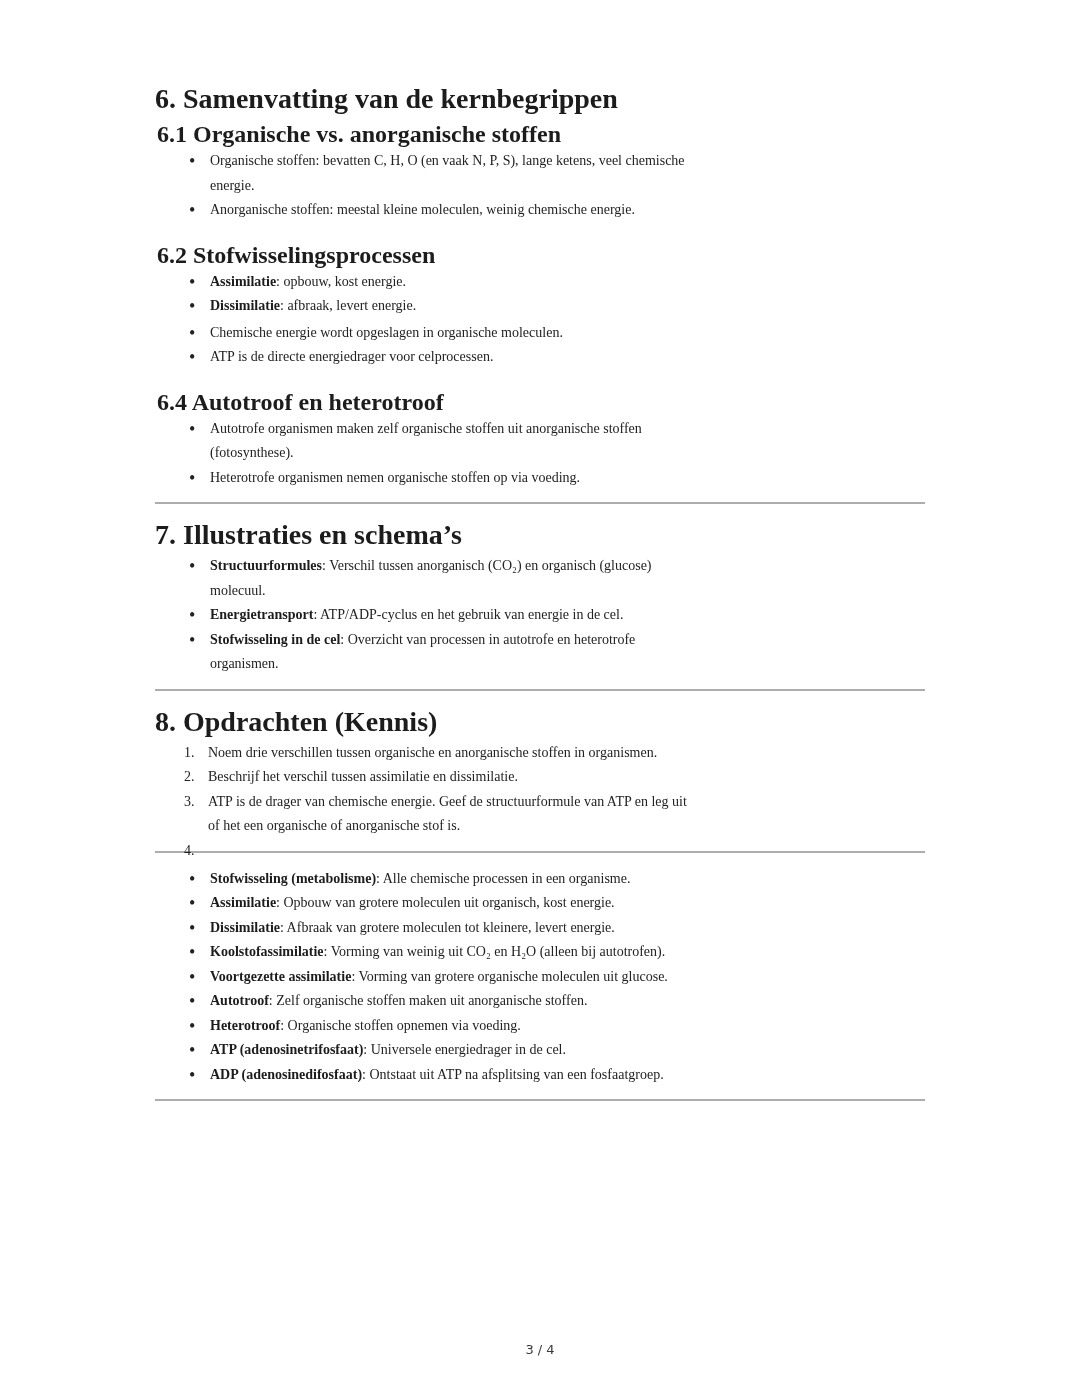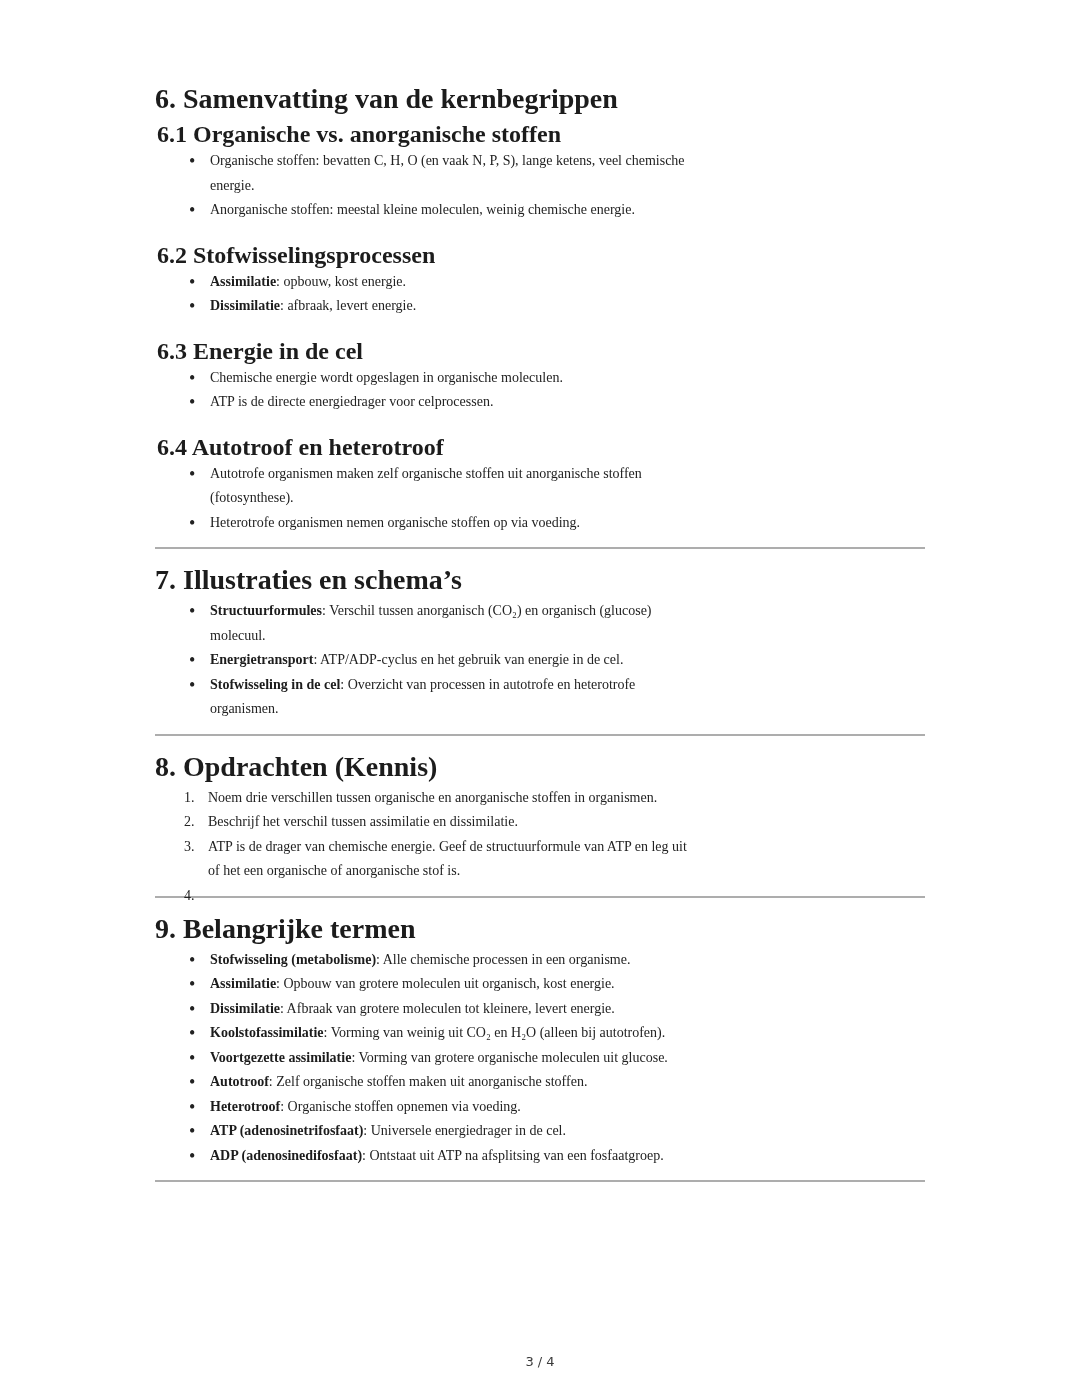--- a/index.html
+++ b/index.html
@@ -37,21 +37,21 @@
   ol.nlist li { padding-left:53px; }
   .num { position:absolute; left:29px; top:0; }
   .lead { font-weight:700; color:#1c1c1c; }
   .rest, .plain { white-space:pre-line; }
   hr.rule {
     border:0; height:0;
     border-top:2px solid #adadad;
     margin:12px 0 14px 0;
   }
   .footer {
-    position:absolute; left:0; right:0; bottom:28px;
+    position:absolute; left:0; right:0; bottom:40px;
     text-align:center;
     font-family:"DejaVu Sans","Liberation Sans",sans-serif;
     font-size:13px; color:#3a3a3a;
   }
 </style>
 </head>
 <body>
 
 <div class="page">
 
@@ -69,21 +69,20 @@
 
     <div class="subsection">
       <h3 class="sub-title">6.2 Stofwisselingsprocessen</h3>
       <ul class="blist">
         <li><span class="lead">Assimilatie</span><span class="rest">: opbouw, kost energie.</span></li>
         <li><span class="lead">Dissimilatie</span><span class="rest">: afbraak, levert energie.</span></li>
       </ul>
     </div>
 
     <div class="subsection">
-      <h3 class="sub-title">6.3 Energie in de cel</h3>
       <ul class="blist">
         <li><span class="lead"></span><span class="rest">Chemische energie wordt opgeslagen in organische moleculen.</span></li>
         <li><span class="lead"></span><span class="rest">ATP is de directe energiedrager voor celprocessen.</span></li>
       </ul>
     </div>
 
     <div class="subsection">
       <h3 class="sub-title">6.4 Autotroof en heterotroof</h3>
       <ul class="blist">
         <li><span class="lead"></span><span class="rest">Autotrofe organismen maken zelf organische stoffen uit anorganische stoffen
@@ -115,21 +114,20 @@
       <li><span class="num">2.</span><span class="plain">Beschrijf het verschil tussen assimilatie en dissimilatie.</span></li>
       <li><span class="num">3.</span><span class="plain">ATP is de drager van chemische energie. Geef de structuurformule van ATP en leg uit
 of het een organische of anorganische stof is.</span></li>
       <li><span class="num">4.</span></li>
     </ol>
   </section>
 
   <hr class="rule">
 
   <section>
-    <h2 class="sec-title">9. Belangrijke termen</h2>
     <ul class="blist">
       <li><span class="lead">Stofwisseling (metabolisme)</span><span class="rest">: Alle chemische processen in een organisme.</span></li>
       <li><span class="lead">Assimilatie</span><span class="rest">: Opbouw van grotere moleculen uit organisch, kost energie.</span></li>
       <li><span class="lead">Dissimilatie</span><span class="rest">: Afbraak van grotere moleculen tot kleinere, levert energie.</span></li>
       <li><span class="lead">Koolstofassimilatie</span><span class="rest">: Vorming van weinig uit CO₂ en H₂O (alleen bij autotrofen).</span></li>
       <li><span class="lead">Voortgezette assimilatie</span><span class="rest">: Vorming van grotere organische moleculen uit glucose.</span></li>
       <li><span class="lead">Autotroof</span><span class="rest">: Zelf organische stoffen maken uit anorganische stoffen.</span></li>
       <li><span class="lead">Heterotroof</span><span class="rest">: Organische stoffen opnemen via voeding.</span></li>
       <li><span class="lead">ATP (adenosinetrifosfaat)</span><span class="rest">: Universele energiedrager in de cel.</span></li>
       <li><span class="lead">ADP (adenosinedifosfaat)</span><span class="rest">: Ontstaat uit ATP na afsplitsing van een fosfaatgroep.</span></li>

